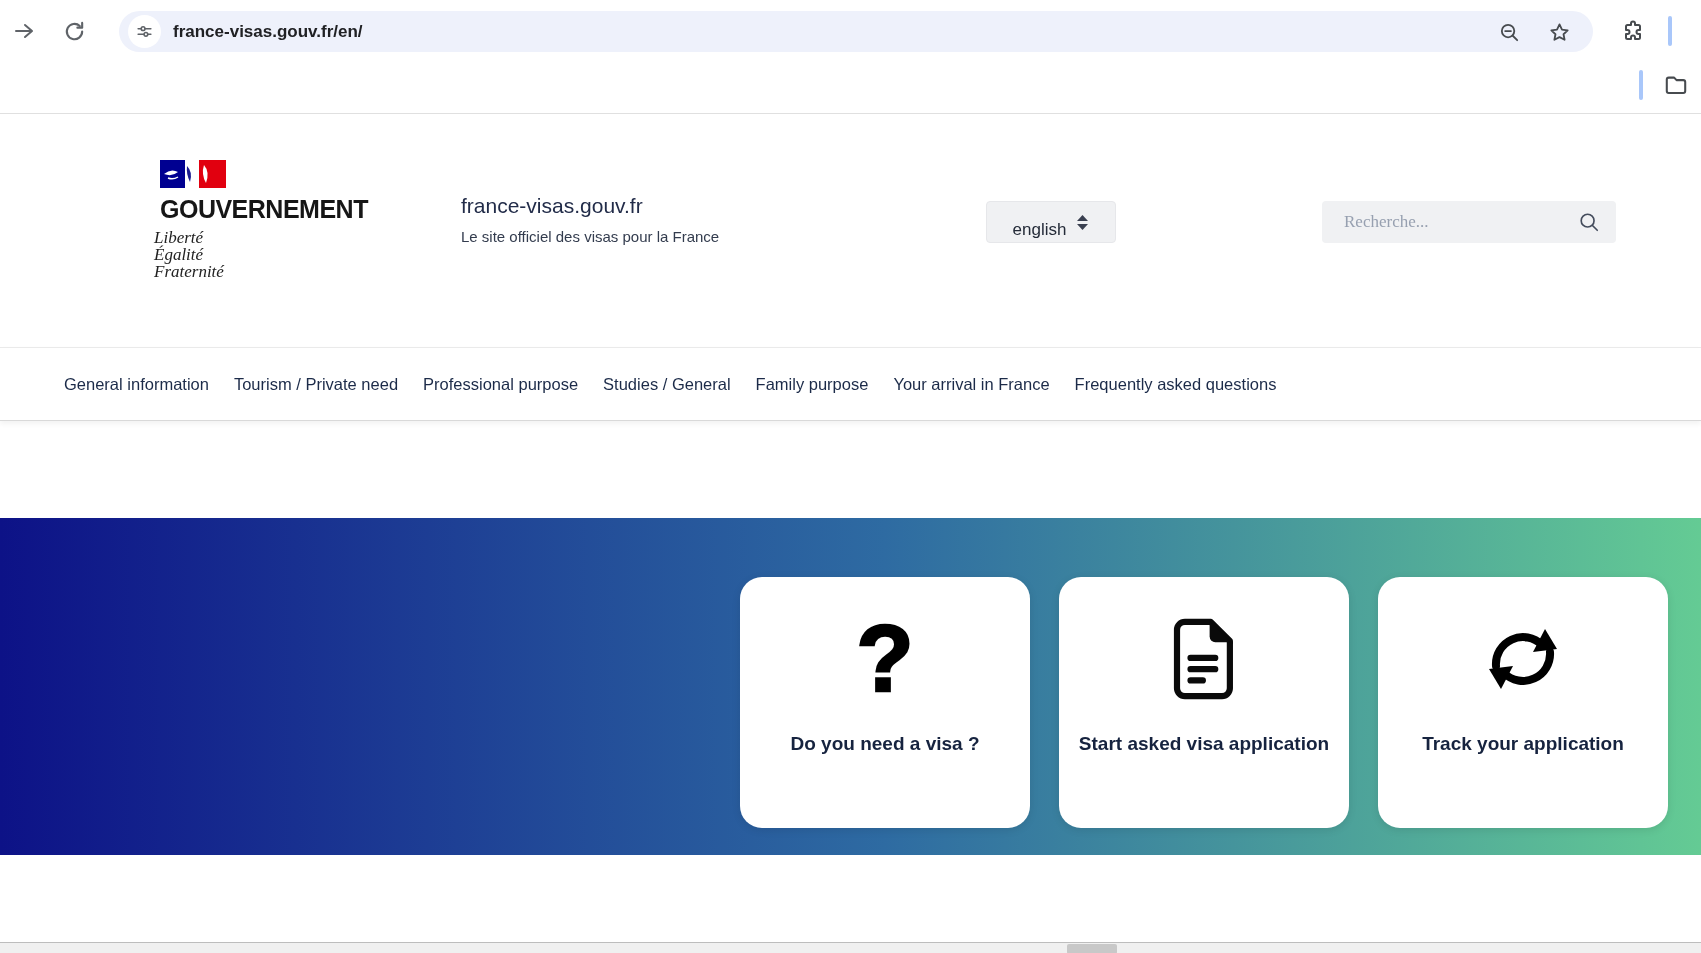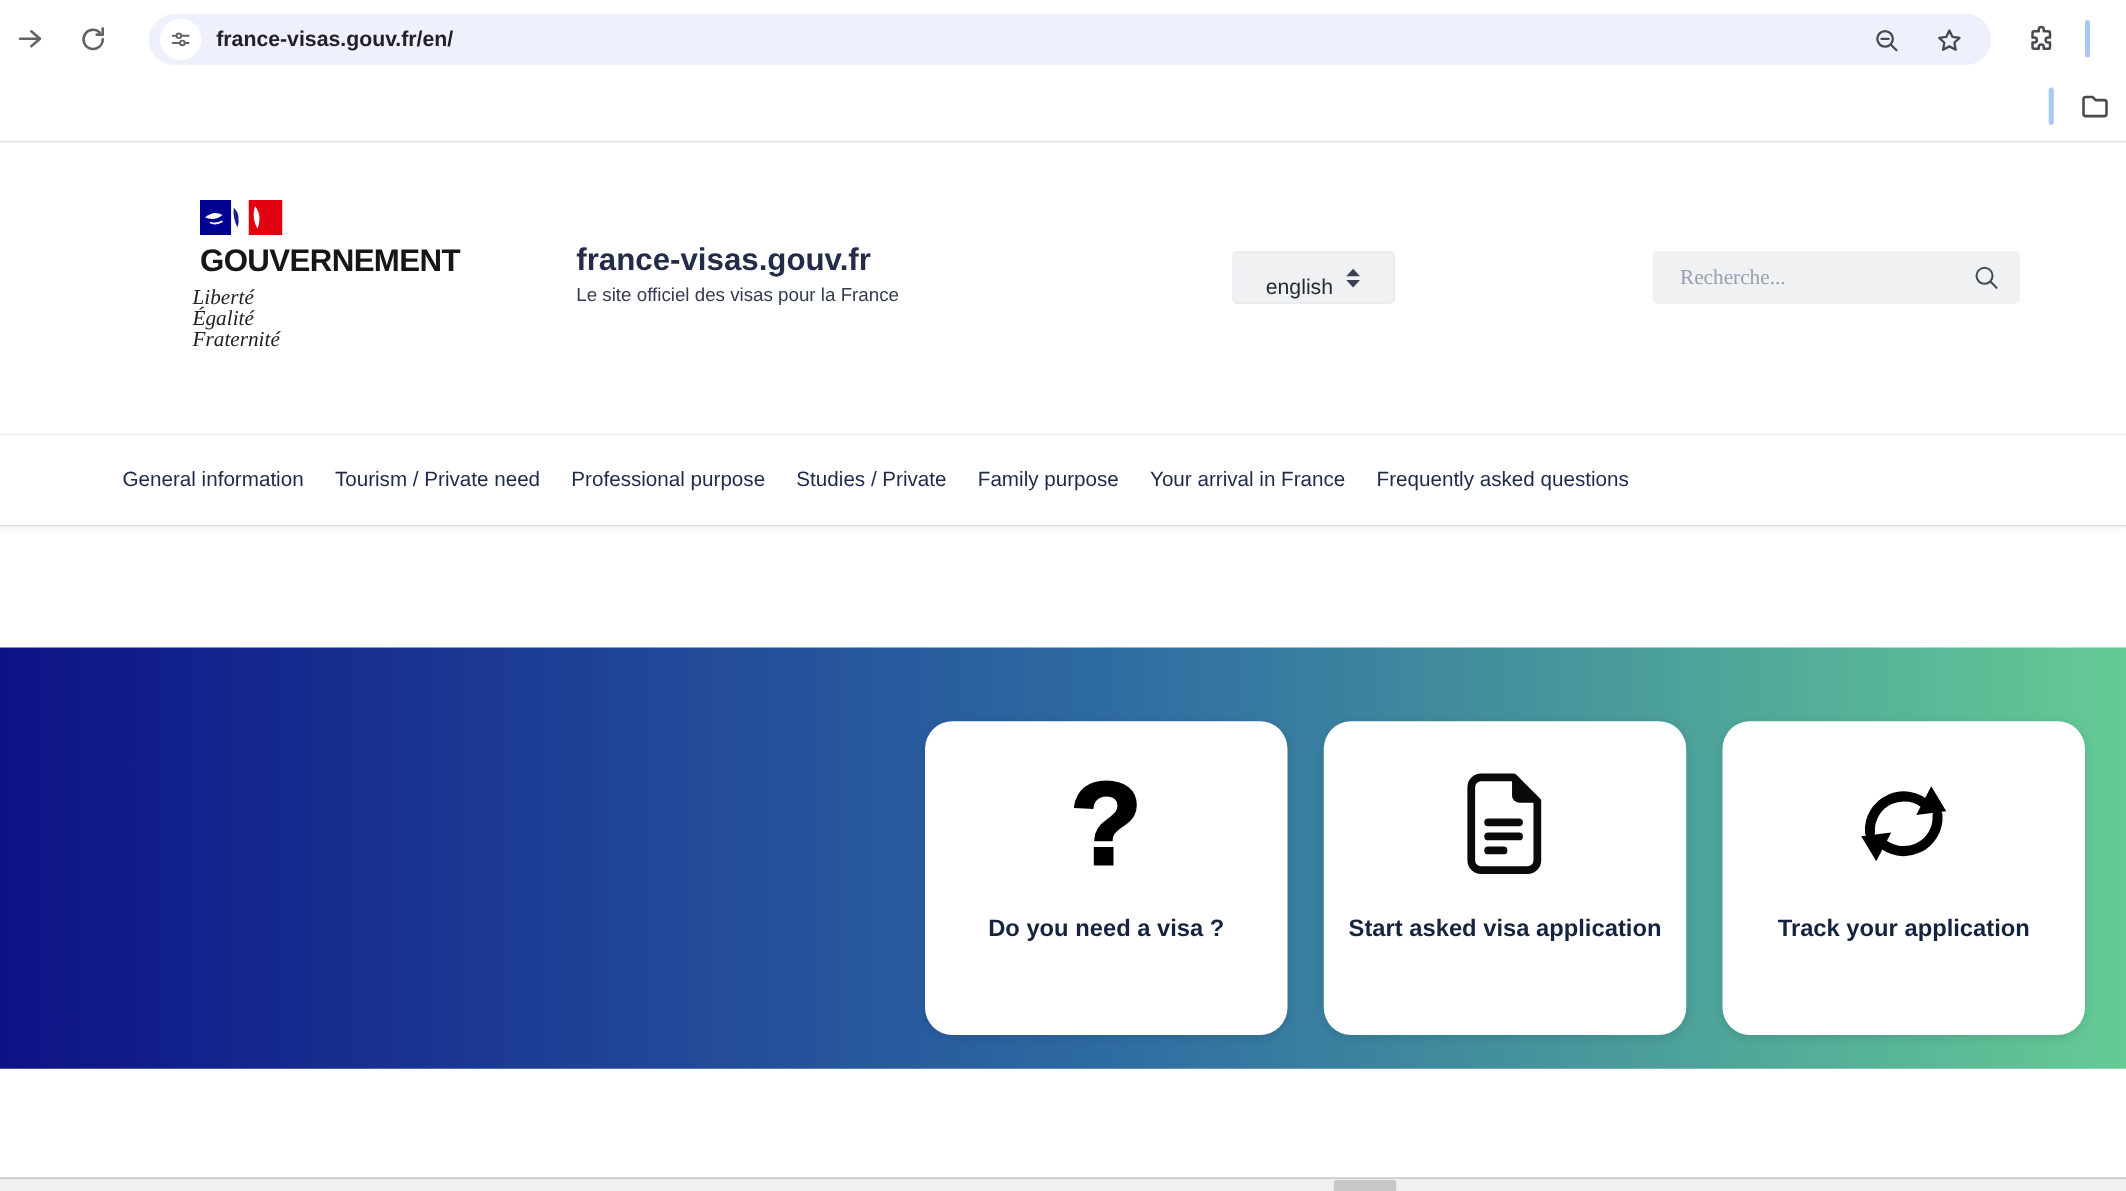--- a/index.html
+++ b/index.html
@@ -14,37 +14,37 @@
   .omnibox { position:absolute; left:119px; top:11px; width:1474px; height:41px; background:#eef1fb; border-radius:21px;font-weight:bold; }
   .tune-circle { position:absolute; left:9px; top:4px; width:33px; height:33px; border-radius:50%; background:#fff; display:flex; align-items:center; justify-content:center; }
   .url-text { position:absolute; left:54px; top:0; height:41px; line-height:41px; font-size:17px; color:#202124; white-space:nowrap; }
   .pill-icon { position:absolute; top:8px; width:26px; height:26px; display:flex; align-items:center; justify-content:center; }
   .blue-bar { position:absolute; width:4px; border-radius:2px; background:#a9c7fa; }
 
   
   .gov-logo { position:absolute; left:160px; top:160px; }
   .gov-brand { position:absolute; left:160px; top:195px; font-size:25px; font-weight:700; color:#161616; letter-spacing:-0.5px; }
   .gov-motto { position:absolute; left:154px; top:229px; font-family:"Liberation Serif", serif; font-style:italic; font-size:17px; line-height:17px; color:#222; }
-  .site-title { position:absolute; left:461px; top:194px; font-size:25px; font-weight:700; color:#222c49; }
+  .site-title { position:absolute; left:461px; top:194px; font-size:21px; font-weight:400; color:#222c49; }
   .site-subtitle { position:absolute; left:461px; top:228px; font-size:15px; color:#333c4e; }
 
   .lang-select { position:absolute; left:986px; top:201px; width:130px; height:42px; background:#f0f1f3; border:1px solid #e6e7ea; border-radius:4px;
                  display:flex; align-items:center; justify-content:center; gap:10px; cursor:pointer; }
   .lang-select span { font-size:17px; color:#242b38;margin-top:16px; }
 
   .search-box { position:absolute; left:1322px; top:201px; width:294px; height:42px; background:#f0f1f3; border-radius:4px; }
   .search-box input { position:absolute; left:0; top:0; width:100%; height:100%; background:transparent; border:none; outline:none;
                       padding:0 46px 0 22px; font-size:17px; color:#30394a; font-family:Liberation Serif, serif; }
   .search-box input::placeholder { color:#97a0b0; opacity:1; }
   .search-mag { position:absolute; right:16px; top:10px; width:22px; height:22px; cursor:pointer; }
 
   
   .nav { position:absolute; left:0; top:347px; width:1701px; height:74px; background:#fff;
          border-top:1px solid #eaeaea; border-bottom:1px solid #d9d9d9; box-shadow:0 3px 5px rgba(0,0,0,0.05);
-         display:flex; align-items:center; padding-left:98px; gap:25px; }
+         display:flex; align-items:center; padding-left:64px; gap:25px; }
   .nav a { font-size:16.5px; color:#1c2b49; text-decoration:none; white-space:nowrap; cursor:pointer; }
 
   
   .hero { position:absolute; left:0; top:518px; width:1701px; height:337px;
           background:linear-gradient(90deg,#0d1287 0%,#2e6ba2 52%,#64cb94 100%); }
   .card { position:absolute; top:577px; width:290px; height:251px; background:#fff; border-radius:22px;
           box-shadow:0 2px 8px rgba(0,0,0,0.10); cursor:pointer; }
   .card-icon { position:absolute; top:22px; left:0; width:100%; height:120px; display:flex; align-items:center; justify-content:center; }
   .card-label { position:absolute; top:156px; left:0; width:100%; text-align:center; font-size:19px; font-weight:700; color:#16233f; }
   .qmark { font-size:94px; font-weight:700; color:#000; -webkit-text-stroke:2.5px #000; line-height:1; }
@@ -158,21 +158,21 @@
             <path d="M15.8 15.8 L21 21"></path>
         </svg>
       </div>
     </div>
   </div>
 
   <div class="nav">
     <a>General information</a>
     <a>Tourism / Private need</a>
     <a>Professional purpose</a>
-    <a>Studies / Private</a>
+    <a>Studies / General</a>
     <a>Family purpose</a>
     <a>Your arrival in France</a>
     <a>Frequently asked questions</a>
   </div>
 
   <div class="hero" style="background: linear-gradient(90deg, rgb(13, 18, 135) 0%, rgb(46, 107, 162) 52%, rgb(100, 203, 148) 100%);">
     
   </div>
 
   <div class="card" style="left:740px;">

